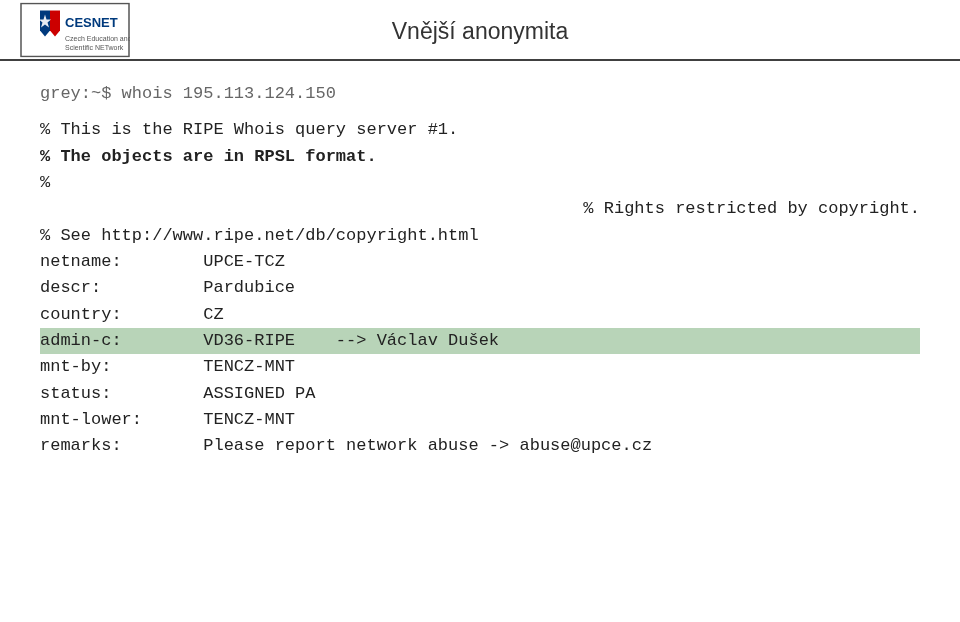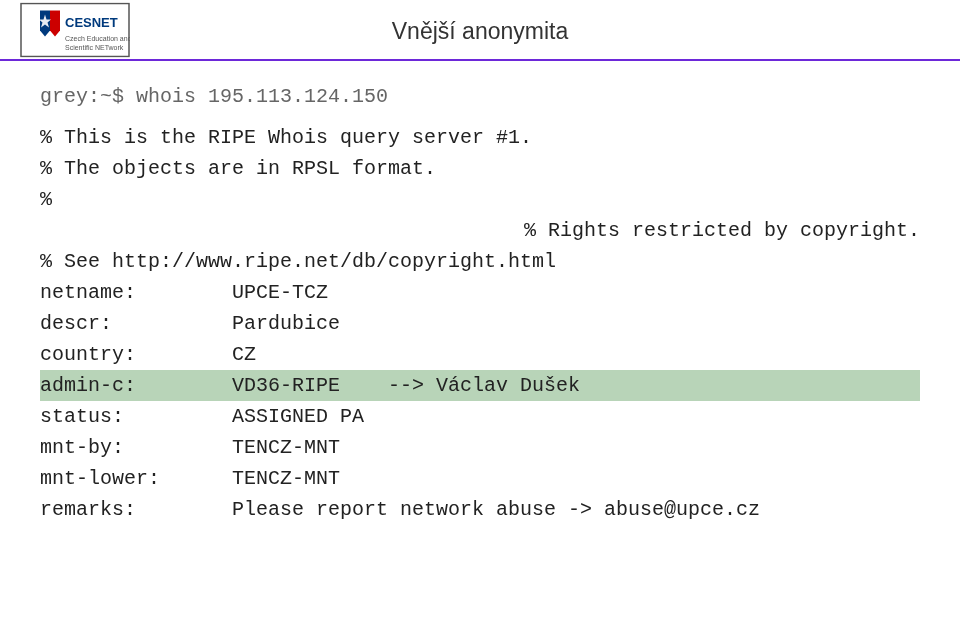--- a/index.html
+++ b/index.html
@@ -13,21 +13,21 @@
       font-family: Arial, sans-serif;
       width: 960px;
       min-height: 622px;
     }
 
     .header {
       display: flex;
       align-items: center;
       justify-content: center;
       padding: 18px 20px 14px 20px;
-      border-bottom: 2px solid #6d28d9;
+      border-bottom: 2px solid #404040;
       position: relative;
     }
 
     .logo {
       position: absolute;
       left: 20px;
       top: 50%;
       transform: translateY(-50%);
       display: flex;
       align-items: center;
@@ -44,21 +44,21 @@
       color: #333333;
       font-family: Arial, sans-serif;
     }
 
     .content {
       padding: 20px 40px 20px 40px;
     }
 
     .terminal-block {
       font-family: 'Courier New', Courier, monospace;
-      font-size: 20px;
+      font-size: 17px;
       line-height: 1.55;
       color: #222222;
     }
 
     .line {
       display: block;
       white-space: pre;
     }
 
     .line-normal {
@@ -100,28 +100,28 @@
   </div>
   <h1 class="page-title">Vnější anonymita</h1>
 </div>
 
 <div class="content">
   <div class="terminal-block">
     <span class="line cmd-line">grey:~$ whois 195.113.124.150</span>
     <div class="spacer"></div>
     <div id="terminal-lines">
         <span class="line line-normal" style="display: block;">% This is the RIPE Whois query server #1.</span>
-        <span class="line line-normal" style="display: block;">% The objects are in RPSL format.</span>
+        <span class="line line-normal" style="display: block; font-weight: bold;">% The objects are in RPSL format.</span>
         <span class="line line-normal" style="display: block;">%</span>
         <span class="line line-normal" style="display: block; text-align: right;">% Rights restricted by copyright.</span>
         <span class="line line-normal" style="display: block;">% See http://www.ripe.net/db/copyright.html</span>
         <span class="line line-normal" style="display: block;"></span>
         <span class="line line-normal" style="display: block;">netname:        UPCE-TCZ</span>
         <span class="line line-normal" style="display: block;">descr:          Pardubice</span>
         <span class="line line-normal" style="display: block;">country:        CZ</span>
         <span class="line line-highlighted" style="display: block; background: rgb(184, 212, 184); padding: 0px;">admin-c:        VD36-RIPE    --&gt; Václav Dušek</span>
+        <span class="line line-normal" style="display: block;">mnt-by:         TENCZ-MNT</span>
         <span class="line line-normal" style="display: block;">status:         ASSIGNED PA</span>
-        <span class="line line-normal" style="display: block;">mnt-by:         TENCZ-MNT</span>
         <span class="line line-normal" style="display: block;">mnt-lower:      TENCZ-MNT</span>
         <span class="line line-normal" style="display: block;">remarks:        Please report network abuse -&gt; abuse@upce.cz</span>
       </div>
   </div>
 </div>
 
 </body></html>

